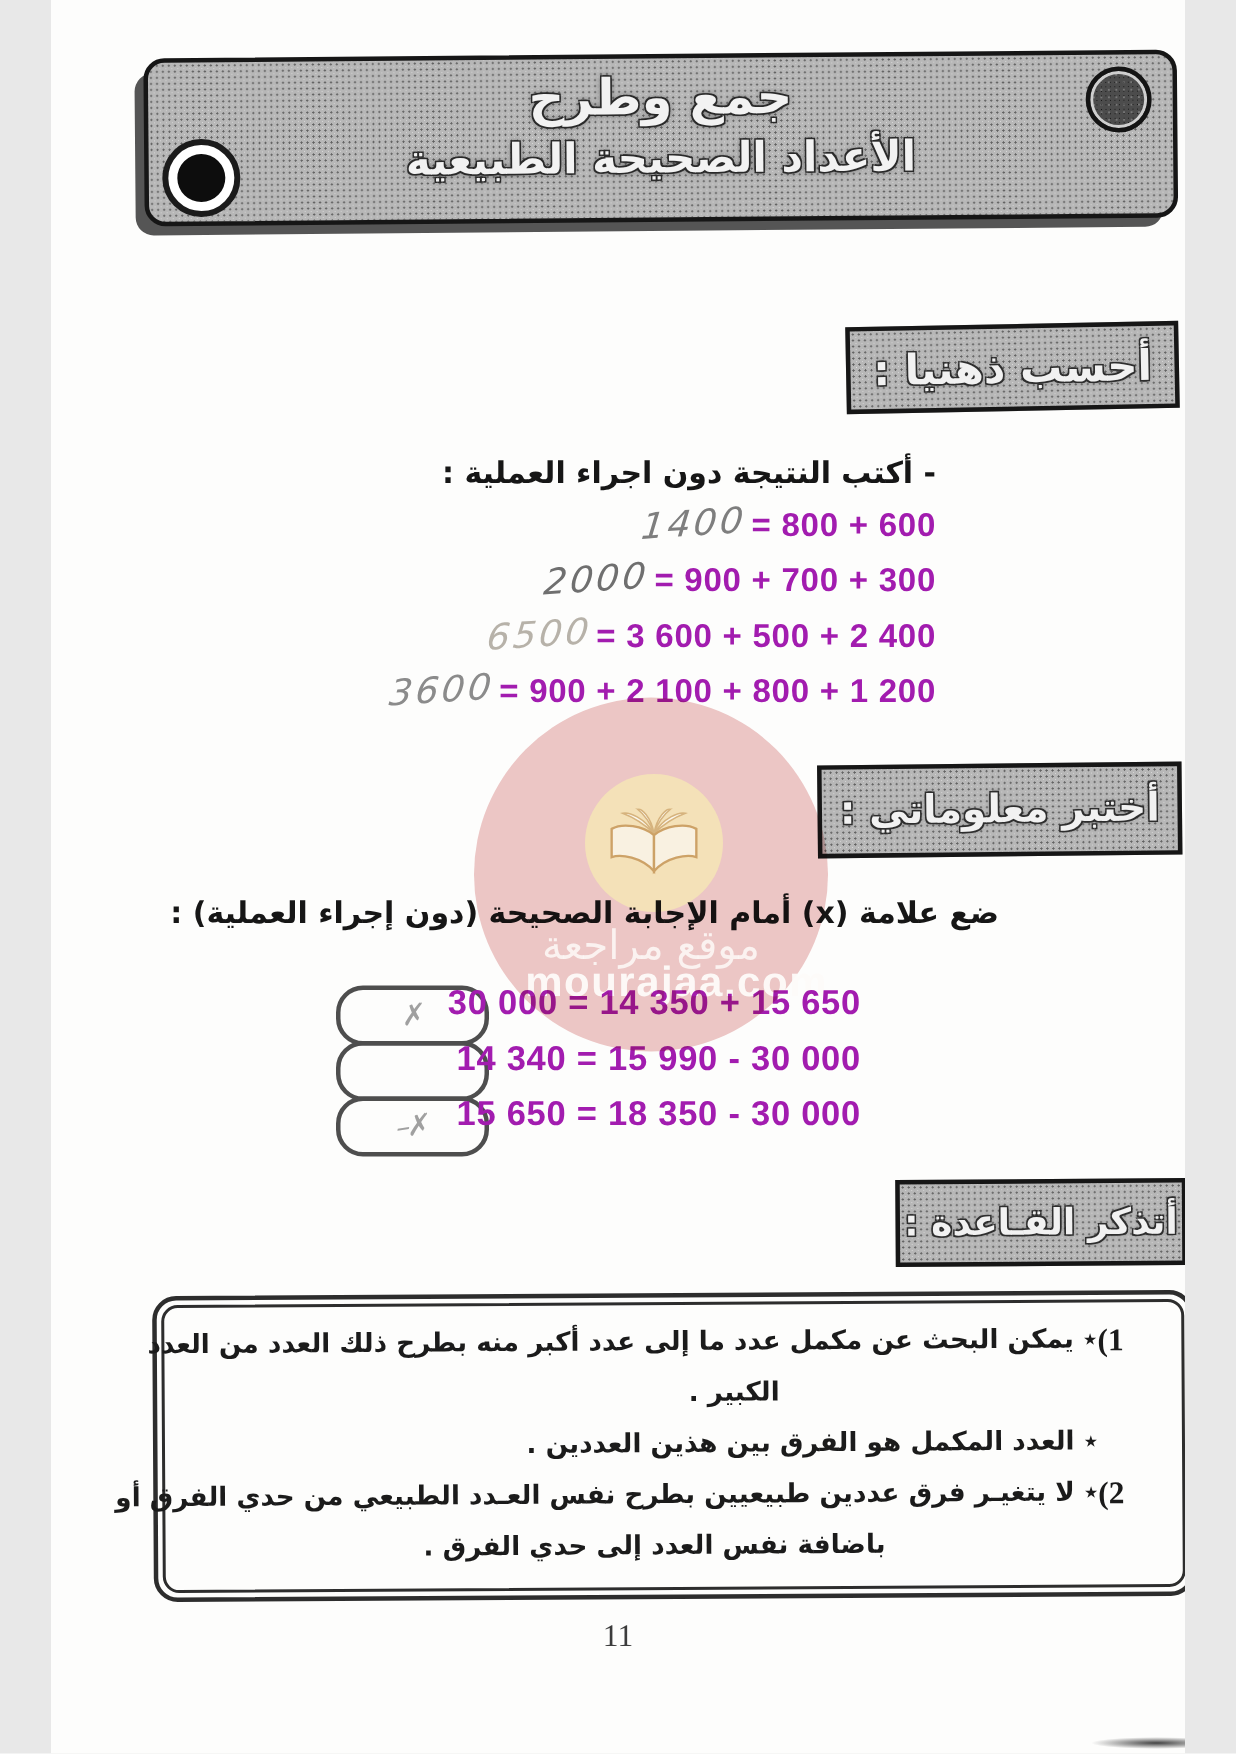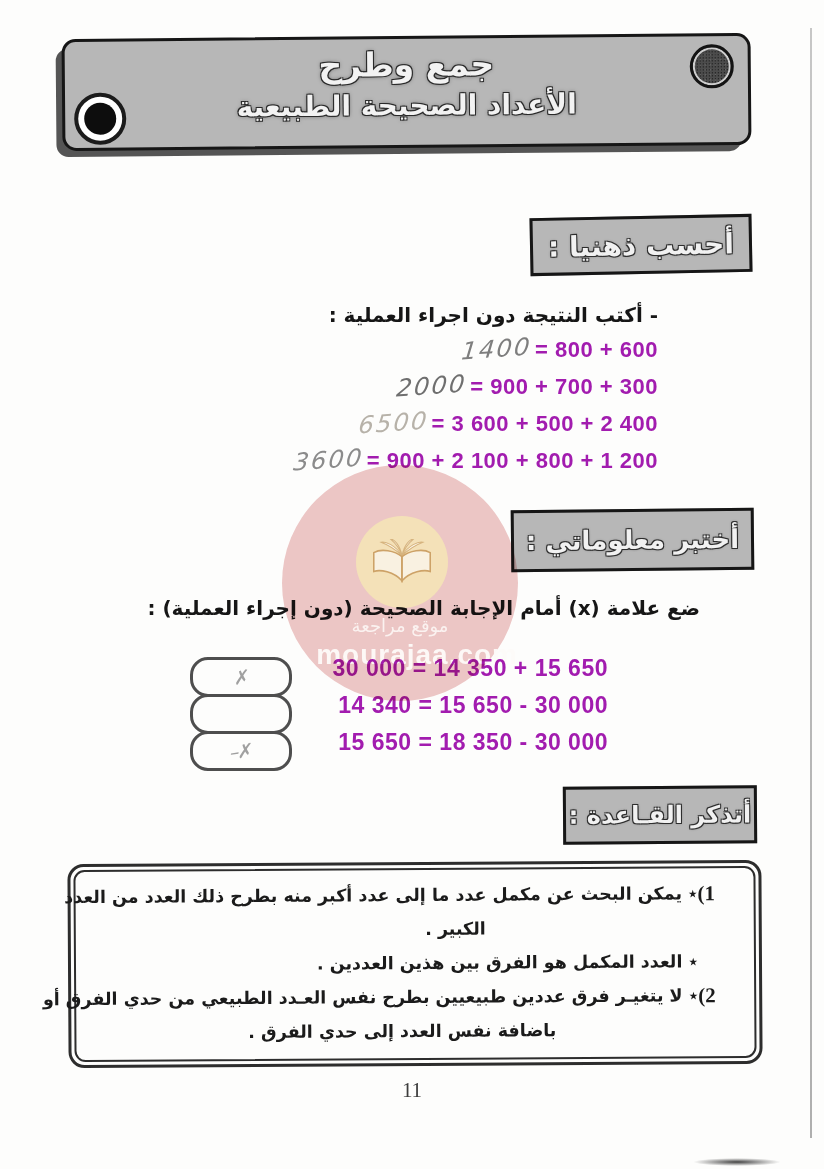--- a/index.html
+++ b/index.html
@@ -1,17 +1,17 @@
 <!DOCTYPE html>
 <html lang="ar"><head>
 <meta charset="utf-8">
 <style>
   html,body{margin:0;padding:0;}
   body{background:#e8e8e8;font-family:"DejaVu Sans",sans-serif;}
-  .page{position:relative;width:824px;height:1169px;background:#fdfdfc;margin:0 auto;overflow:hidden;}
+  .page{position:relative;width:756px;height:1169px;background:#fdfdfc;margin:0 auto;overflow:hidden;}
 
   
   .stipple{
     background-color:#b7b7b7;
     background-image:
       radial-gradient(rgba(30,30,30,.55) 22%, transparent 24%),
       radial-gradient(rgba(255,255,255,.55) 18%, transparent 20%);
     background-size:4px 4px,4px 4px;
     background-position:0 0,2px 2px;
   }
@@ -120,21 +120,21 @@
   
   .watermark{
     position:absolute;left:282px;top:465px;width:236px;height:236px;border-radius:50%;
     background:#eec8c8;mix-blend-mode:multiply;z-index:6;pointer-events:none;
   }
   .wm-inner{
     position:absolute;left:74px;top:51px;width:92px;height:92px;border-radius:50%;
     background:#f6e3ba;display:flex;align-items:center;justify-content:center;
   }
   .wm-line1{position:absolute;left:0;right:0;top:150px;text-align:center;
-    color:rgba(255,252,250,.85);font-size:18px;}
+    color:rgba(255,252,250,.85);font-size:27px;}
   .wm-line2{position:absolute;left:0;right:0;top:174px;text-align:right;
     color:rgba(255,253,252,.95);font-size:28px;font-weight:bold;letter-spacing:1px;
     font-family:"Liberation Sans",sans-serif;}
 
   
   .page-number{position:absolute;left:50%;transform:translateX(-50%);top:1078px;
     font-family:"Liberation Serif",serif;font-size:21px;color:#3c3c3c;}
   .edge-line{position:absolute;left:810px;top:28px;width:2px;height:1110px;
     background:linear-gradient(#9a9a9a,#6f6f6f);opacity:.55;}
   .bottom-smudge{position:absolute;left:693px;top:1158px;width:88px;height:8px;border-radius:50%;
@@ -184,21 +184,21 @@
   </div>
   <div class="pill pill-1">
     <span class="mark"></span>
   </div>
   <div class="pill pill-2">
     <span class="mark">–✗</span>
   </div>
 
   <div class="quiz-eqs">
     <div class="eq-row eq-serif">30 000 = 14 350 + 15 650</div>
-    <div class="eq-row eq-serif">14 340 = 15 650 - 30 000</div>
+    <div class="eq-row eq-serif">14 340 = 15 990 - 30 000</div>
     <div class="eq-row eq-serif">15 650 = 18 350 - 30 000</div>
   </div>
 
   <div class="hbox hbox3 stipple">
     <span>أتذكر القـاعدة :</span>
   </div>
 
   <div class="rulebox">
     <div class="rulebox-inner">
       <div class="rule-item">

